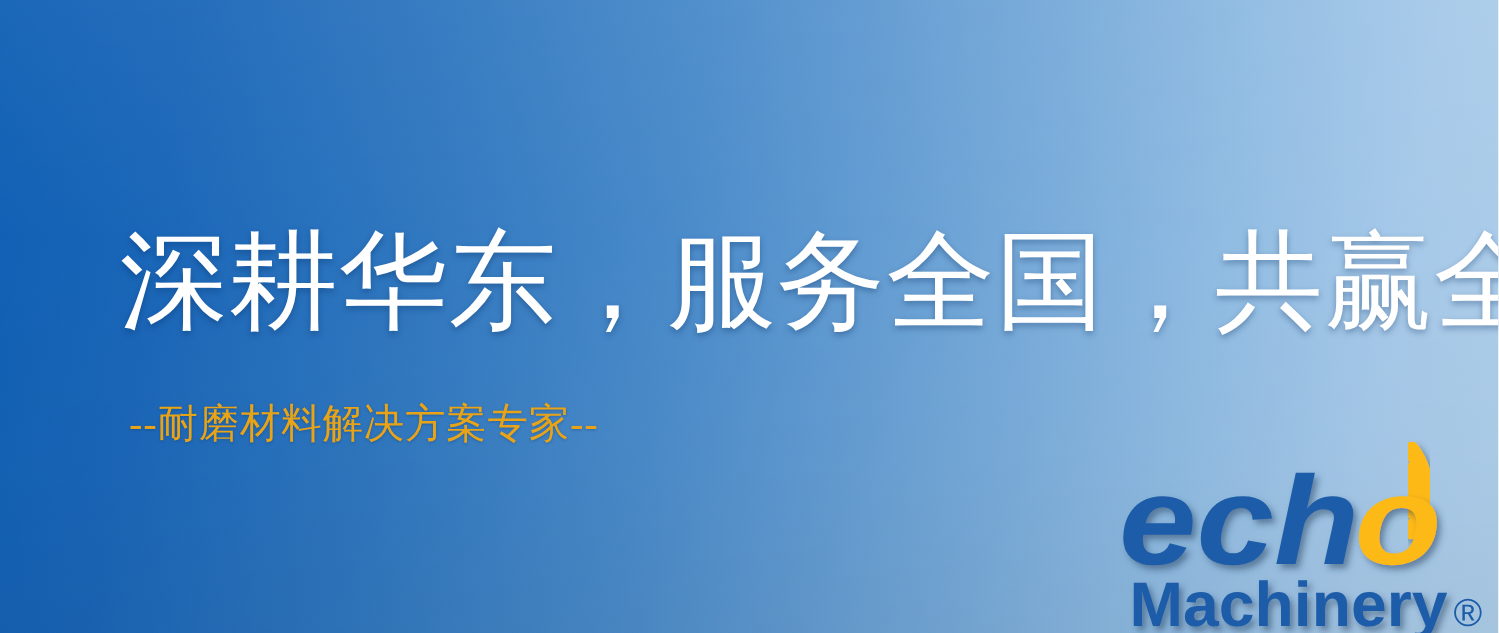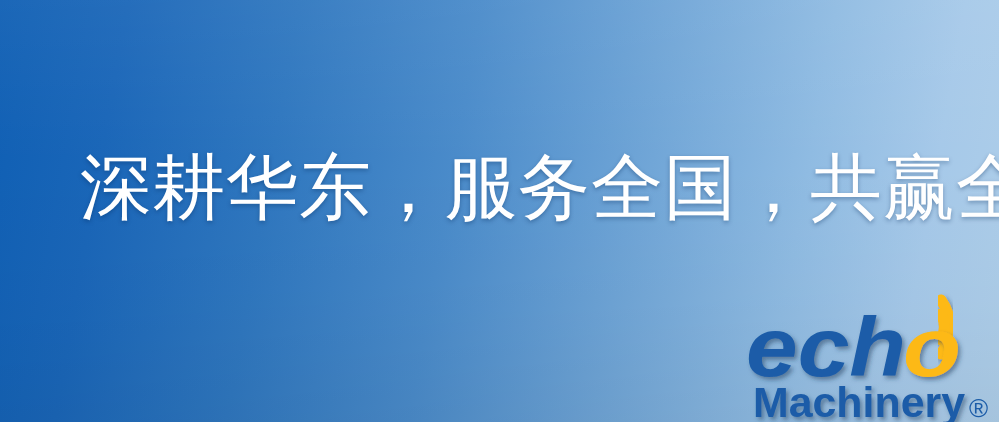--- a/index.html
+++ b/index.html
@@ -89,20 +89,21 @@
 </style>
 </head>
 <body>
 
 <div id="banner">
 
   <div id="banner-sheen"></div>
 
   <div id="headline">深耕华东，服务全国，共赢全球</div>
 
+  <div id="subtitle">--耐磨材料解决方案专家--</div>
 
   <div id="logo">
     <svg id="logo-svg" viewBox="0 0 254 130" xmlns="http://www.w3.org/2000/svg">
       <defs>
         <filter id="logoShadow" x="-25%" y="-25%" width="160%" height="160%">
           <feDropShadow dx="2.5" dy="3" stdDeviation="2.2" flood-color="#1a3a5c" flood-opacity="0.5"></feDropShadow>
         </filter>
       </defs>
 
       <g filter="url(#logoShadow)">

